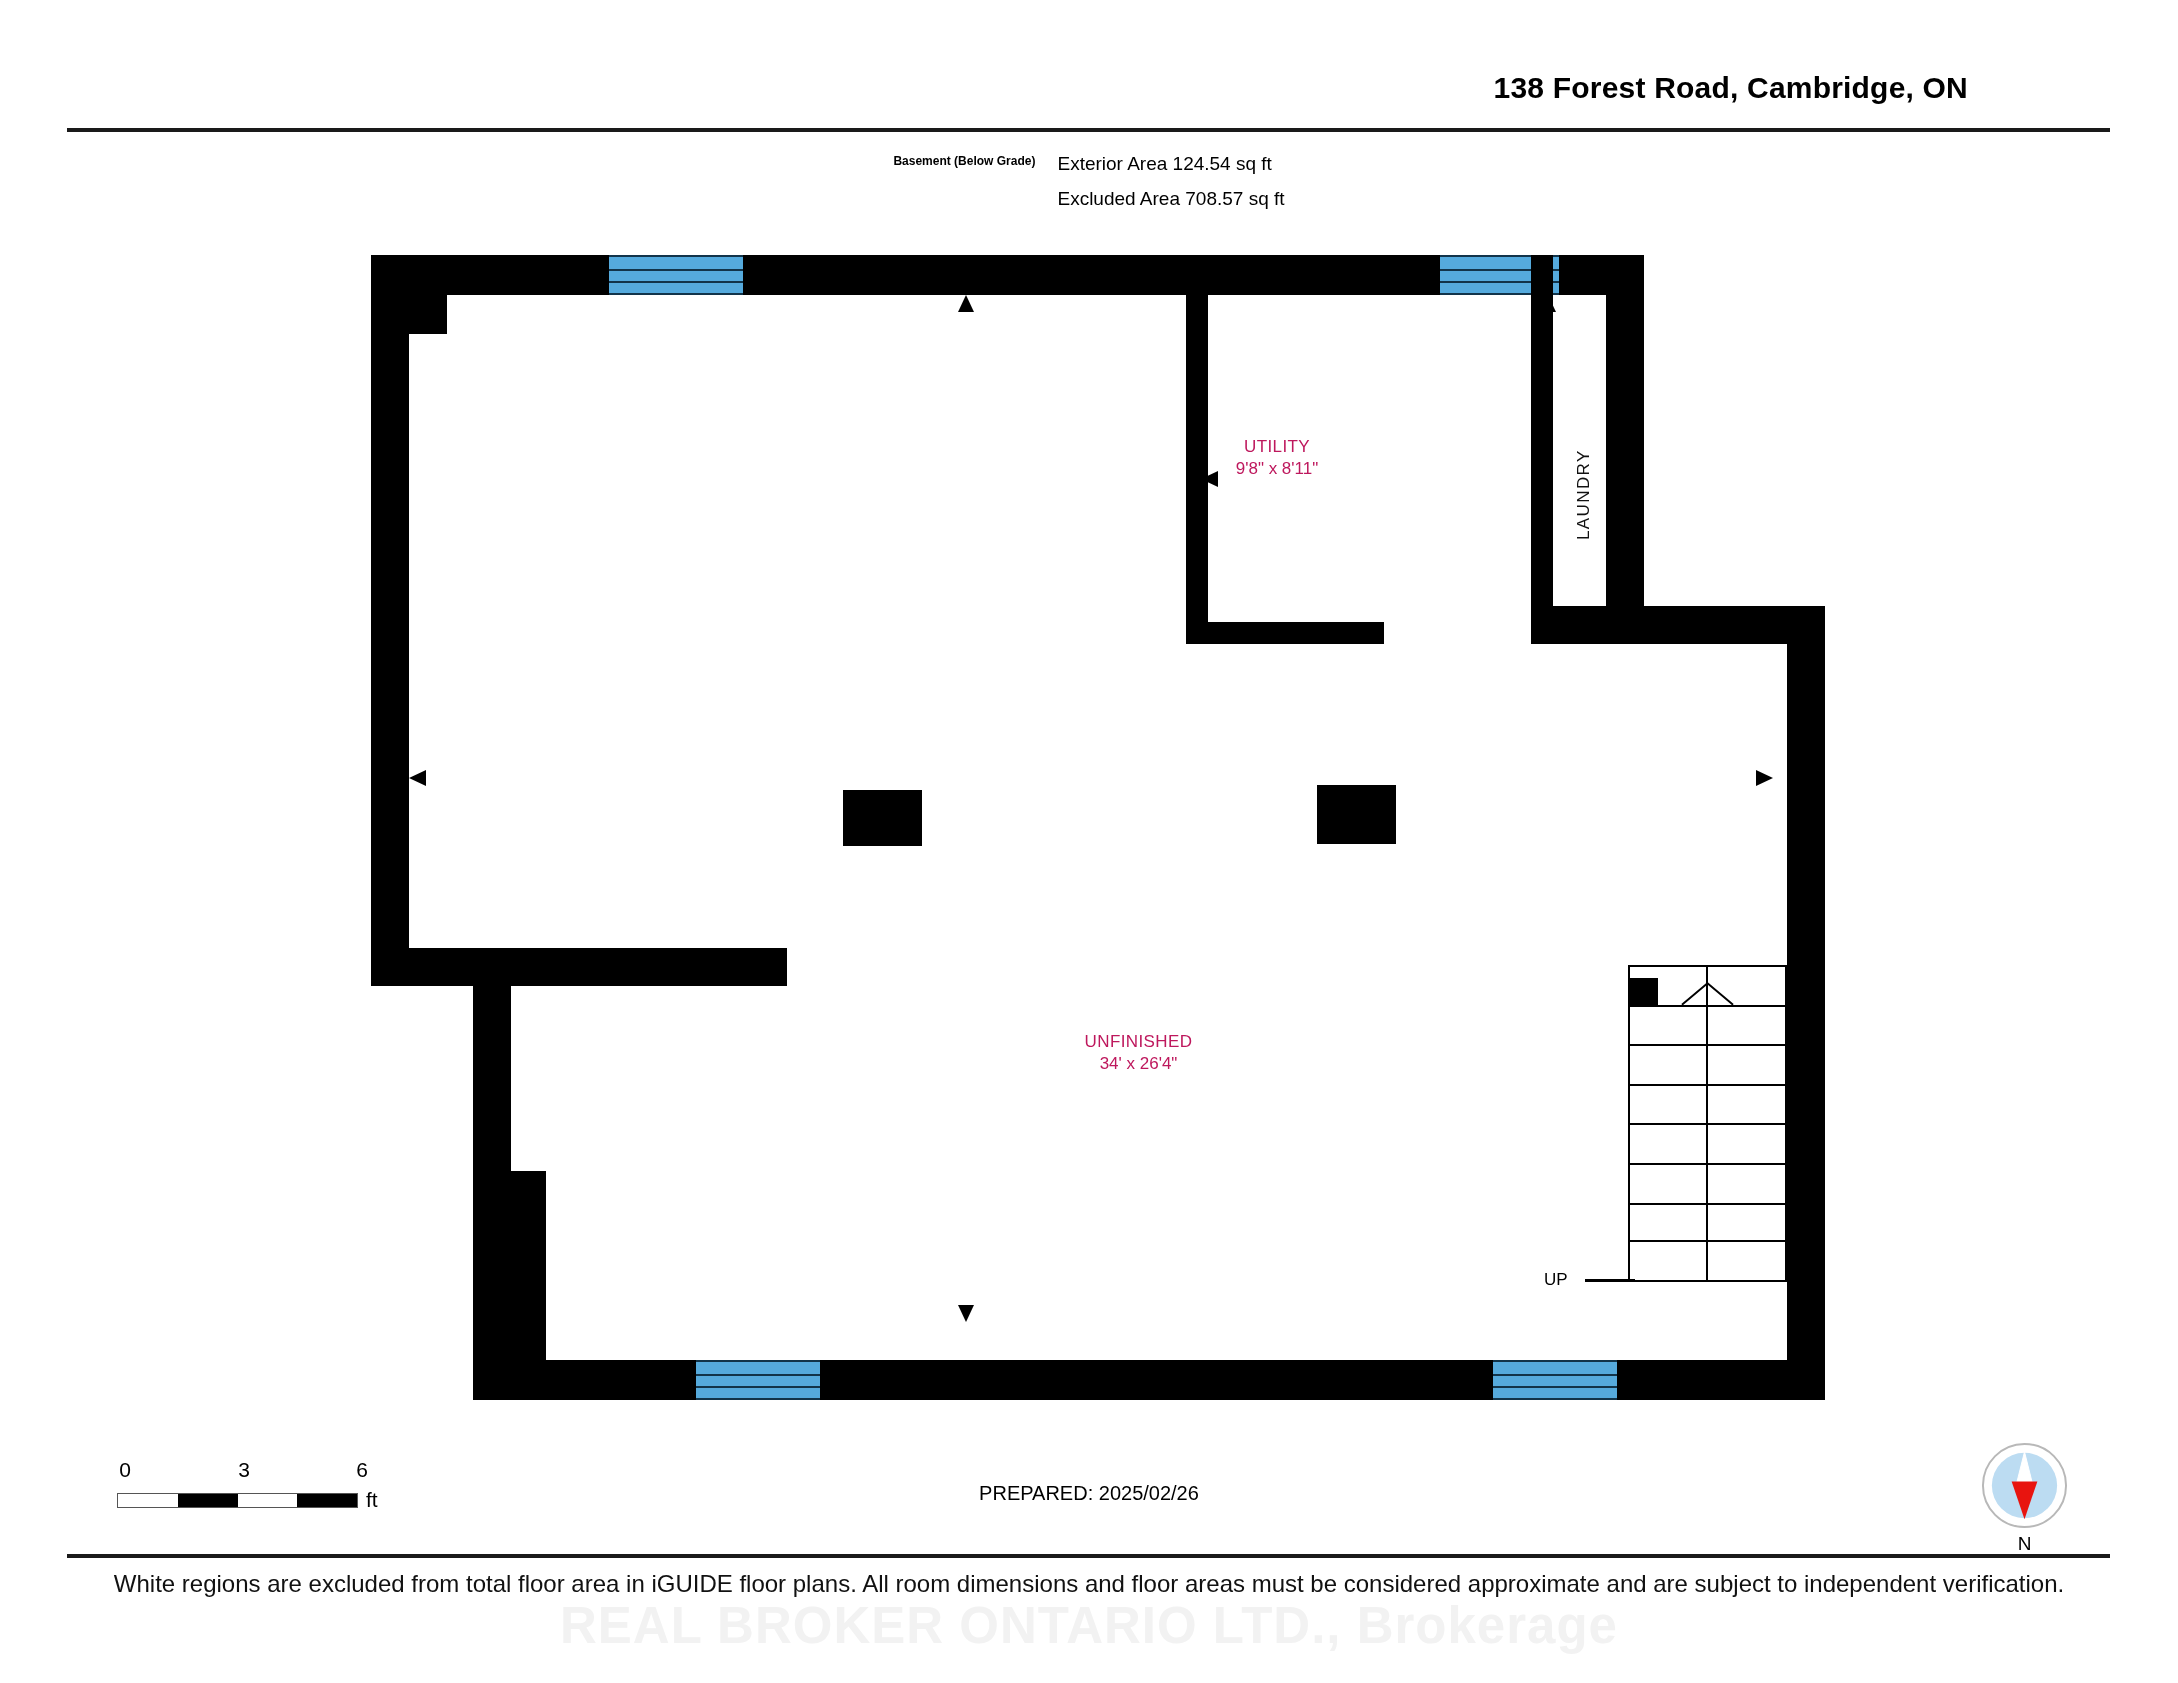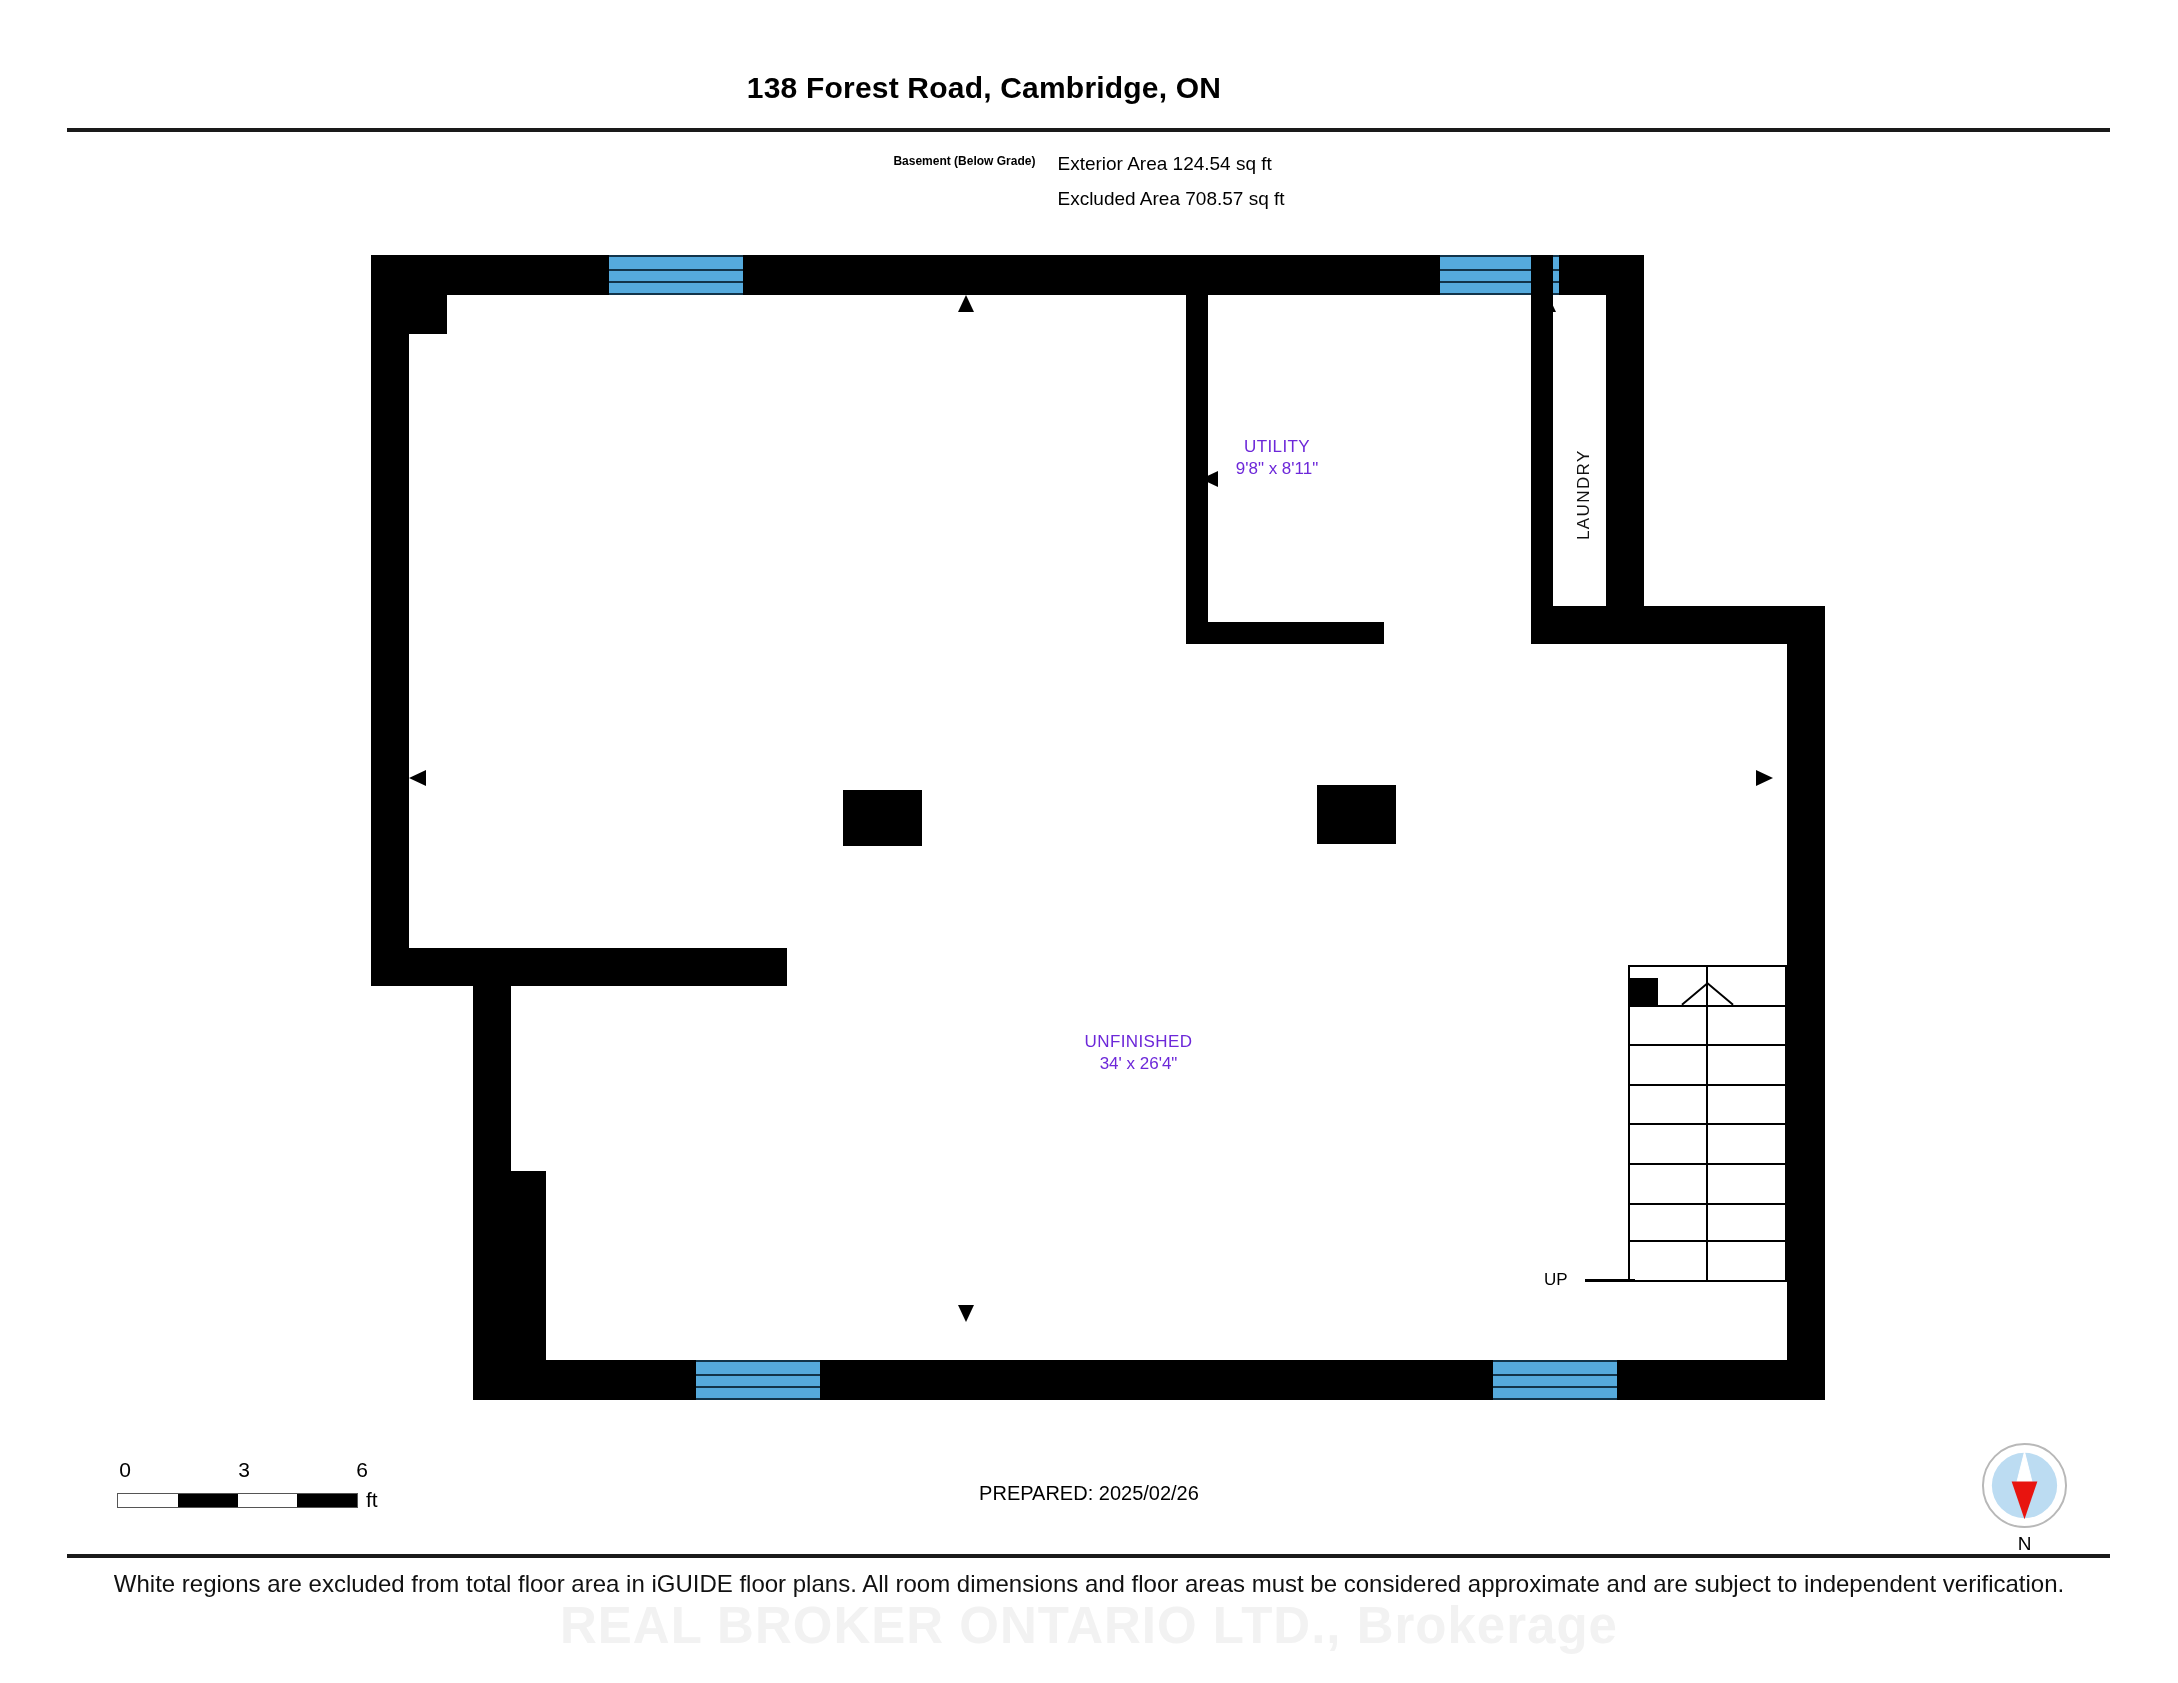--- a/index.html
+++ b/index.html
@@ -15,21 +15,21 @@
     position: relative;
     overflow: hidden;
   }
 
   
   .page-title {
     position: absolute;
     top: 71px;
     left: 0;
     width: 1968px;
-    text-align: center;
+    text-align: right;
     font-size: 30px;
     font-weight: bold;
     letter-spacing: 0.2px;
   }
   .title-rule {
     position: absolute;
     top: 128px;
     left: 67px;
     width: 2043px;
     height: 4px;
@@ -101,21 +101,21 @@
     background: #000000;
   }
 
   
   .room-label {
     position: absolute;
     text-align: center;
     font-size: 17px;
     line-height: 1.32;
     white-space: nowrap;
-    color: #6d28d9;
+    color: #be185d;
   }
   .room-label .rname { display: block; letter-spacing: 0.4px; }
   .room-label .rdim  { display: block; }
 
   .room-label-vert {
     position: absolute;
     font-size: 17px;
     letter-spacing: 1.4px;
     white-space: nowrap;
     transform-origin: 0 0;

